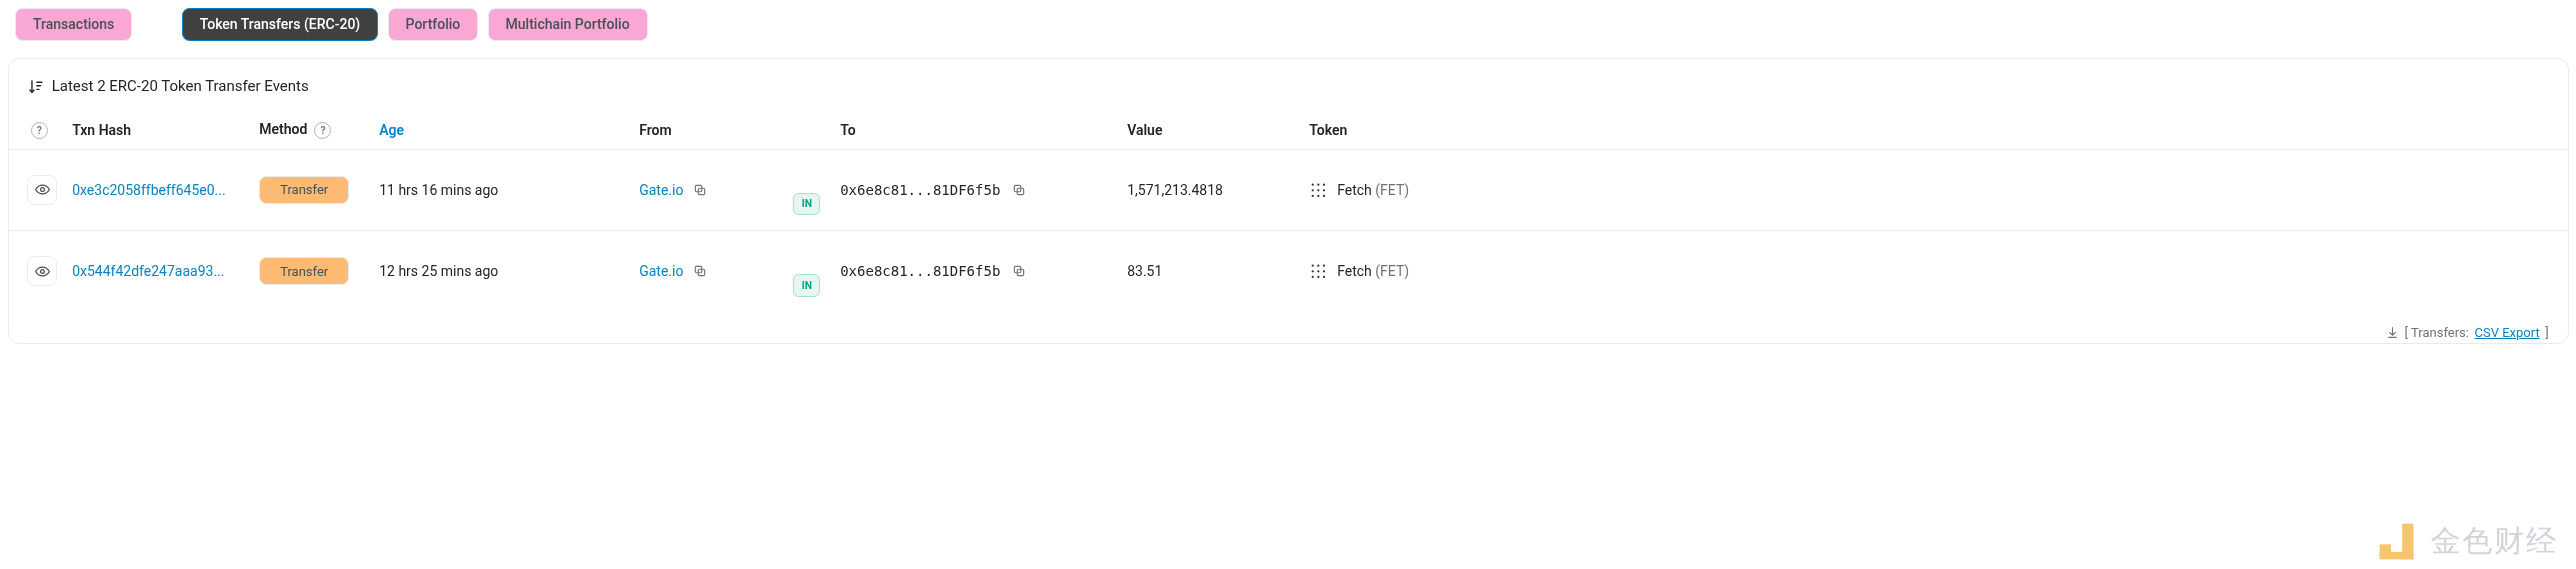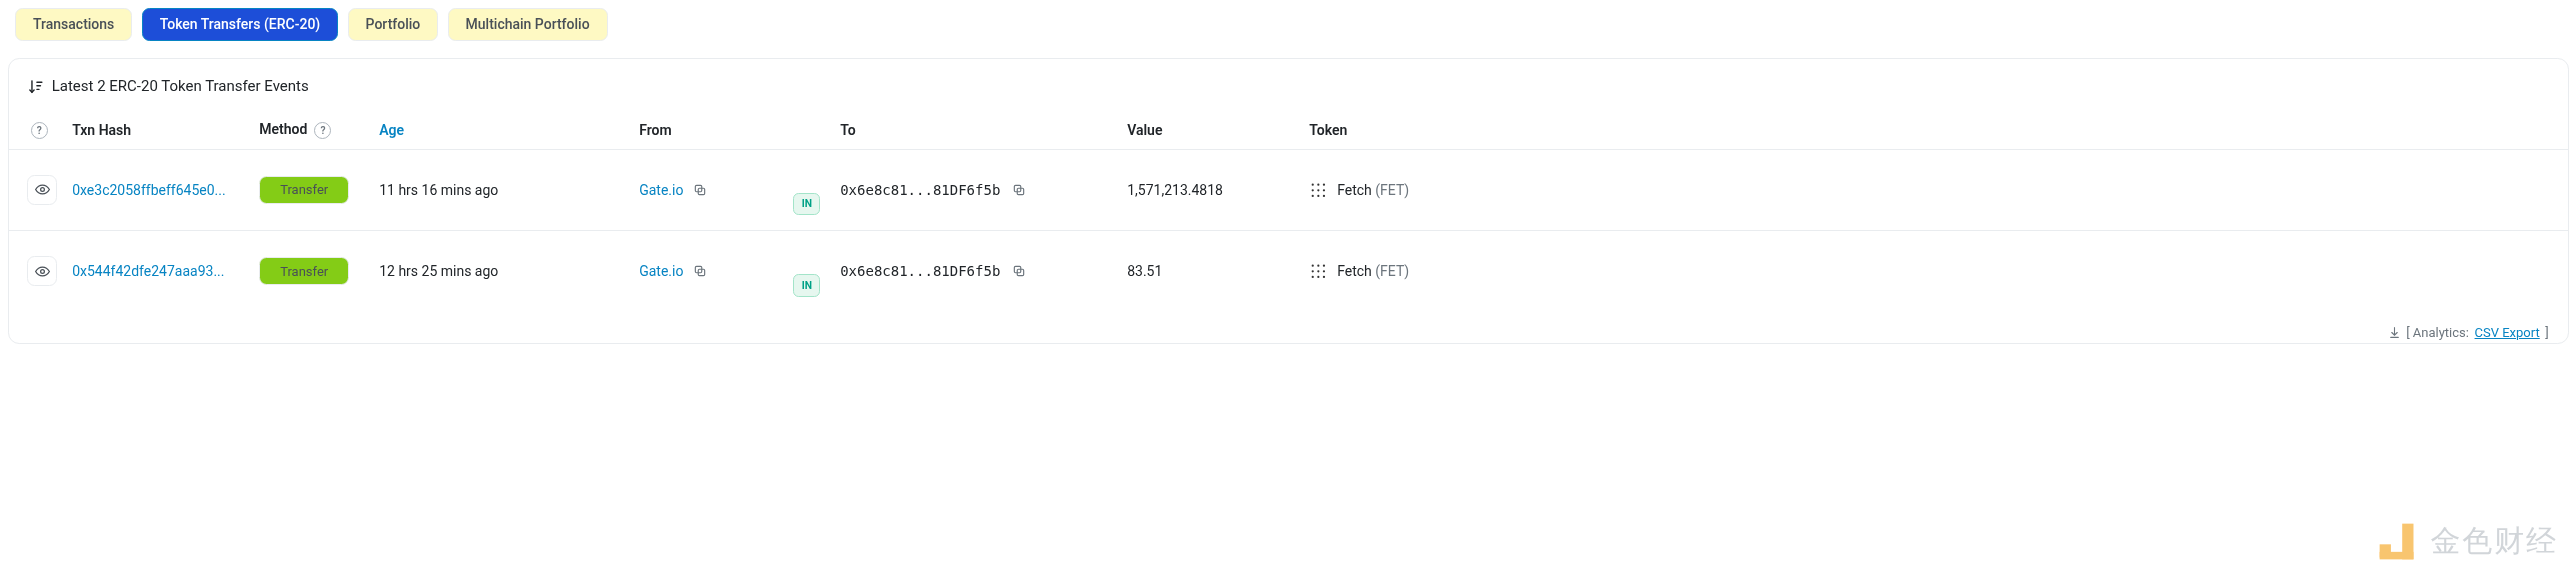--- a/index.html
+++ b/index.html
@@ -16,31 +16,32 @@
     }
     .tabs {
       display: flex;
       gap: 9.3px;
       margin-bottom: 17px;
       padding-left: 7.5px;
     }
     .tab {
       padding: 7.5px 17px;
       border-radius: 7.5px;
-      background: #fef9c3;
+      background: #f9a8d4;
       border: 0.9px solid #e9ecef;
       color: #495057;
       font-weight: 500;
       font-size: 14px;
       cursor: pointer;
     }
     .tab.active {
-      background: #1d4ed8;
+      background: #404040;
       color: #ffffff;
       border-color: #0784c3;
+      margin-left: 40px;
     }
     .panel {
       border: 0.9px solid #e9ecef;
       border-radius: 11.2px;
       padding: 0;
       background: #fff;
     }
     .panel-title {
       display: flex;
       align-items: center;
@@ -114,21 +115,21 @@
       color: #0784c3;
       text-decoration: none;
     }
     .method-pill {
       display: inline-flex;
       align-items: center;
       justify-content: center;
       padding: 5.6px 15px;
       border: 0.9px solid #e9ecef;
       border-radius: 7.5px;
-      background: #84cc16;
+      background: #fdba74;
       font-size: 13px;
       color: #495057;
       min-width: 90px;
     }
     .age-text {
       color: #212529;
     }
     .from-cell {
       display: flex;
       align-items: center;
@@ -374,21 +375,21 @@
         </div>
       </div>
     </div>
 
   <div class="footer">
     <svg width="13" height="13" viewBox="0 0 24 24" fill="none" stroke="#6c757d" stroke-width="2" stroke-linecap="round">
       <path d="M12 3v12"></path>
         <path d="M7 12l5 5 5-5"></path>
         <path d="M5 21h14"></path>
     </svg>
-    <span>[ Analytics: </span>
+    <span>[ Transfers: </span>
     <a class="dl-link" href="#">CSV Export</a>
     <span> ]</span>
   </div>
 </div>
 
 <div class="watermark">
   <div class="wm-logo">
     <svg width="47" height="47" viewBox="0 0 50 50">
       <rect x="6" y="28" width="12" height="14" fill="#f5a623"></rect>
       <rect x="6" y="36" width="36" height="8" fill="#f5a623"></rect>

